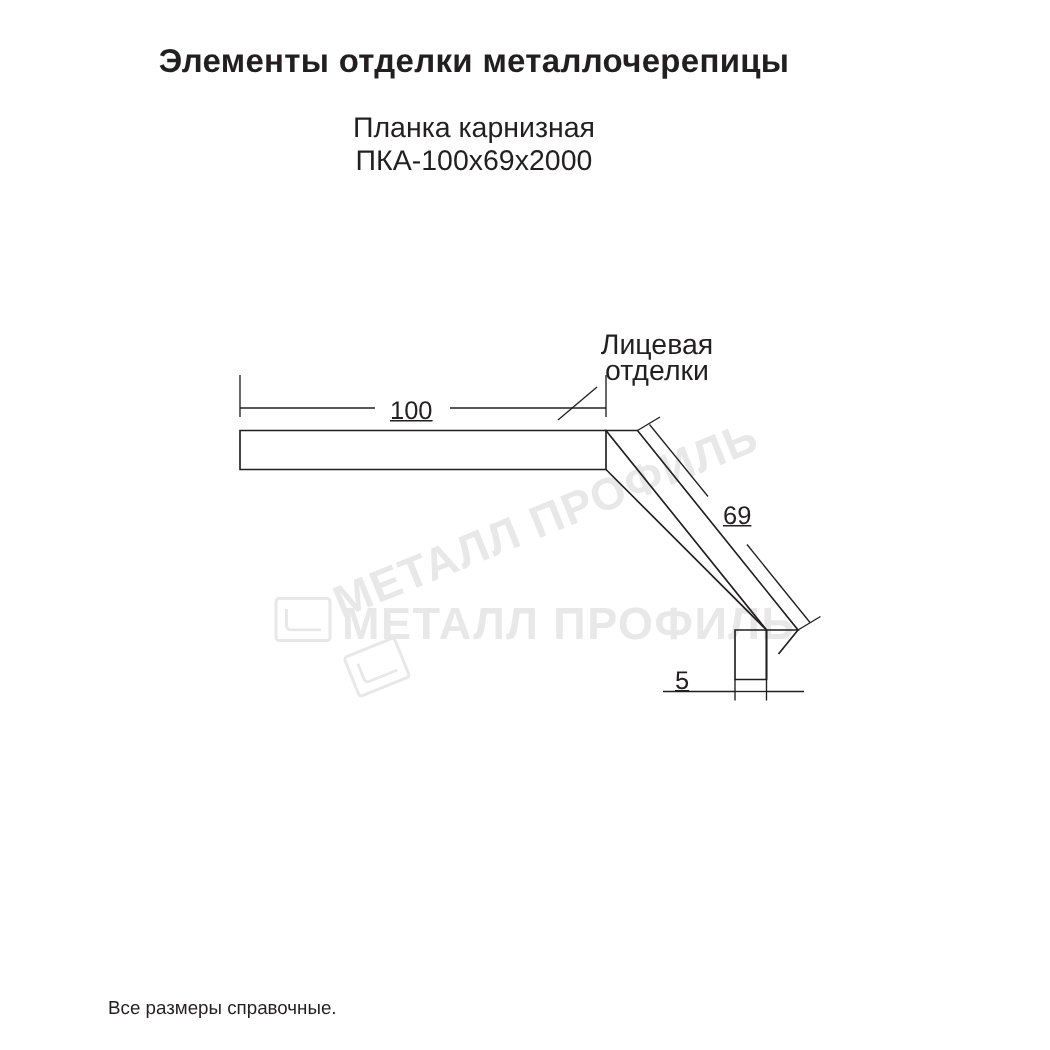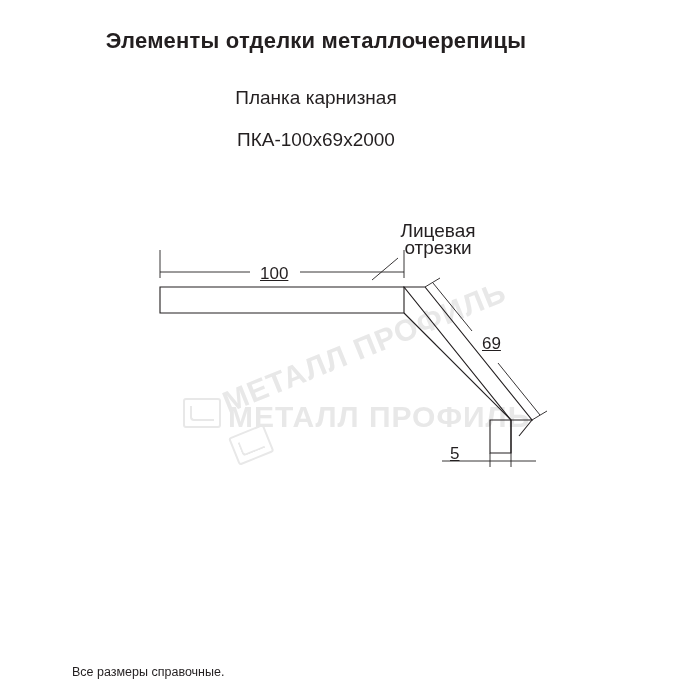--- a/index.html
+++ b/index.html
@@ -29,26 +29,26 @@
   }
   .main-title {
     font-size: 22px;
     font-weight: bold;
     margin-top: 28px;
     letter-spacing: 0.2px;
   }
   .sub-title {
     font-size: 19px;
     font-weight: normal;
-    margin-top: 33px;
+    margin-top: 21px;
   }
   .code-title {
     font-size: 19px;
     font-weight: normal;
-    margin-top: 20px;
+    margin-top: 0;
   }
   .drawing {
     position: absolute;
     top: 170px;
     left: 0;
     width: 700px;
     height: 420px;
   }
   .watermark {
     position: absolute;
@@ -192,21 +192,21 @@
           <path d="M511,283 L511,297"></path>
           <path d="M442,291 L490,291"></path>
           <path d="M490,291 L511,291"></path>
           <path d="M511,291 L536,291"></path>
         </g>
       </g>
     </svg>
 
     <div class="face-label">
       <span>Лицевая</span><br>
-      <span>отрезки</span>
+      <span>отделки</span>
     </div>
 
     <div class="dim-label lbl-100">100</div>
     <div class="dim-label lbl-69">69</div>
     <div class="dim-label lbl-10">5</div>
   </div>
 
   <div class="footnotes">
     <div>Все размеры справочные.</div>
   </div>

